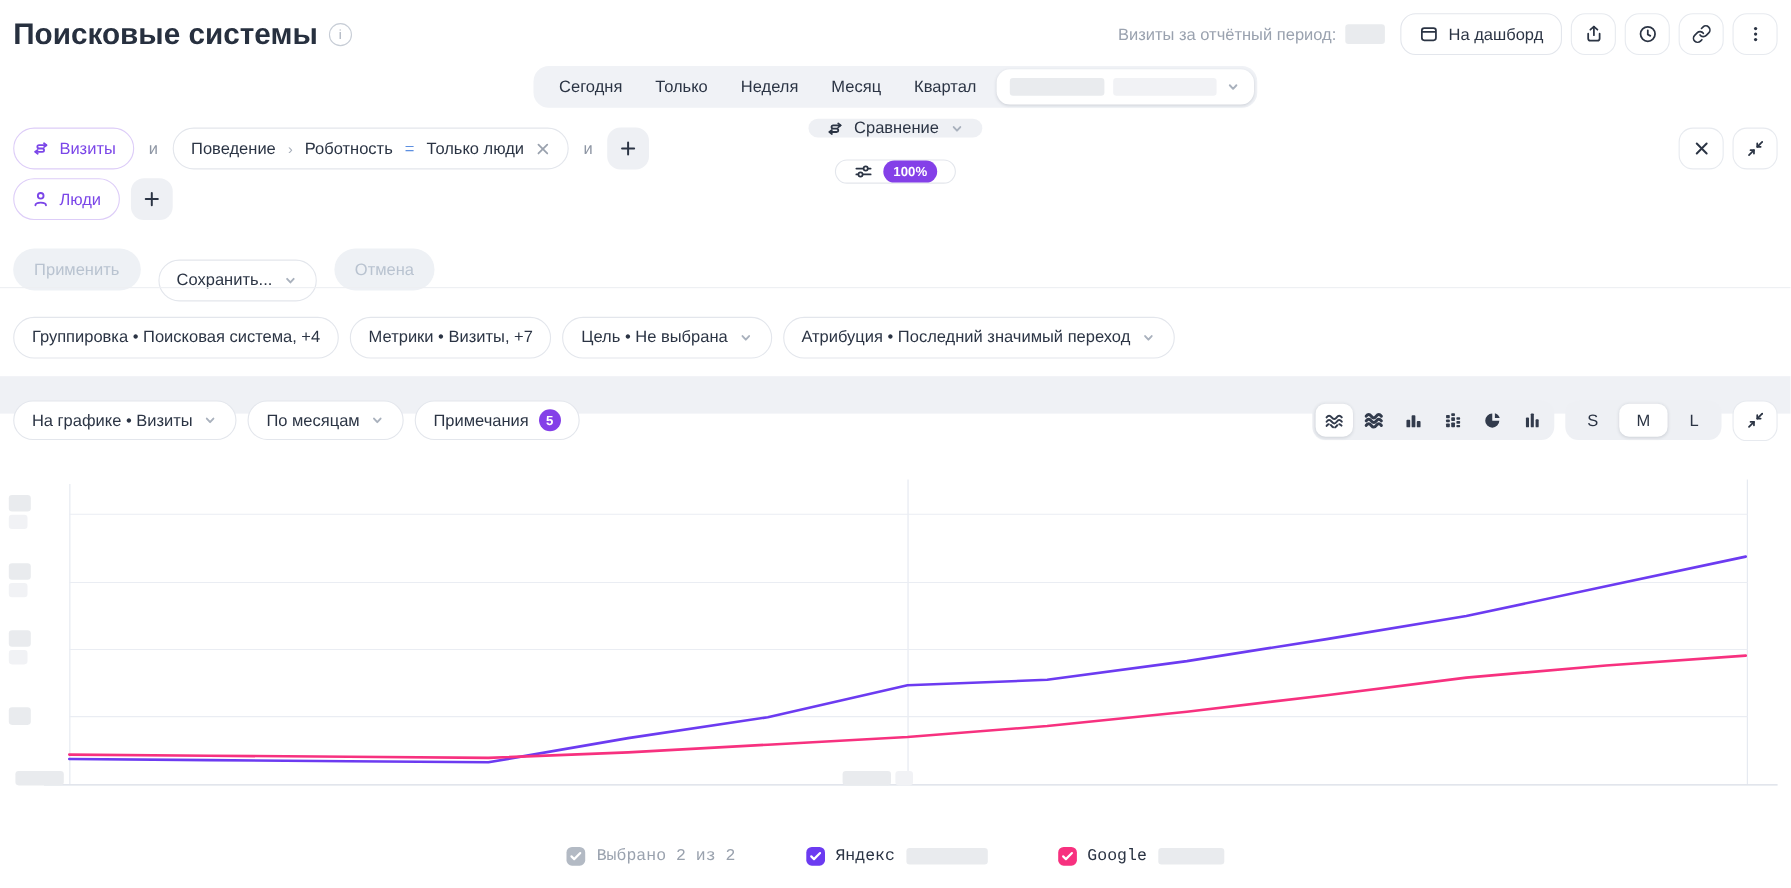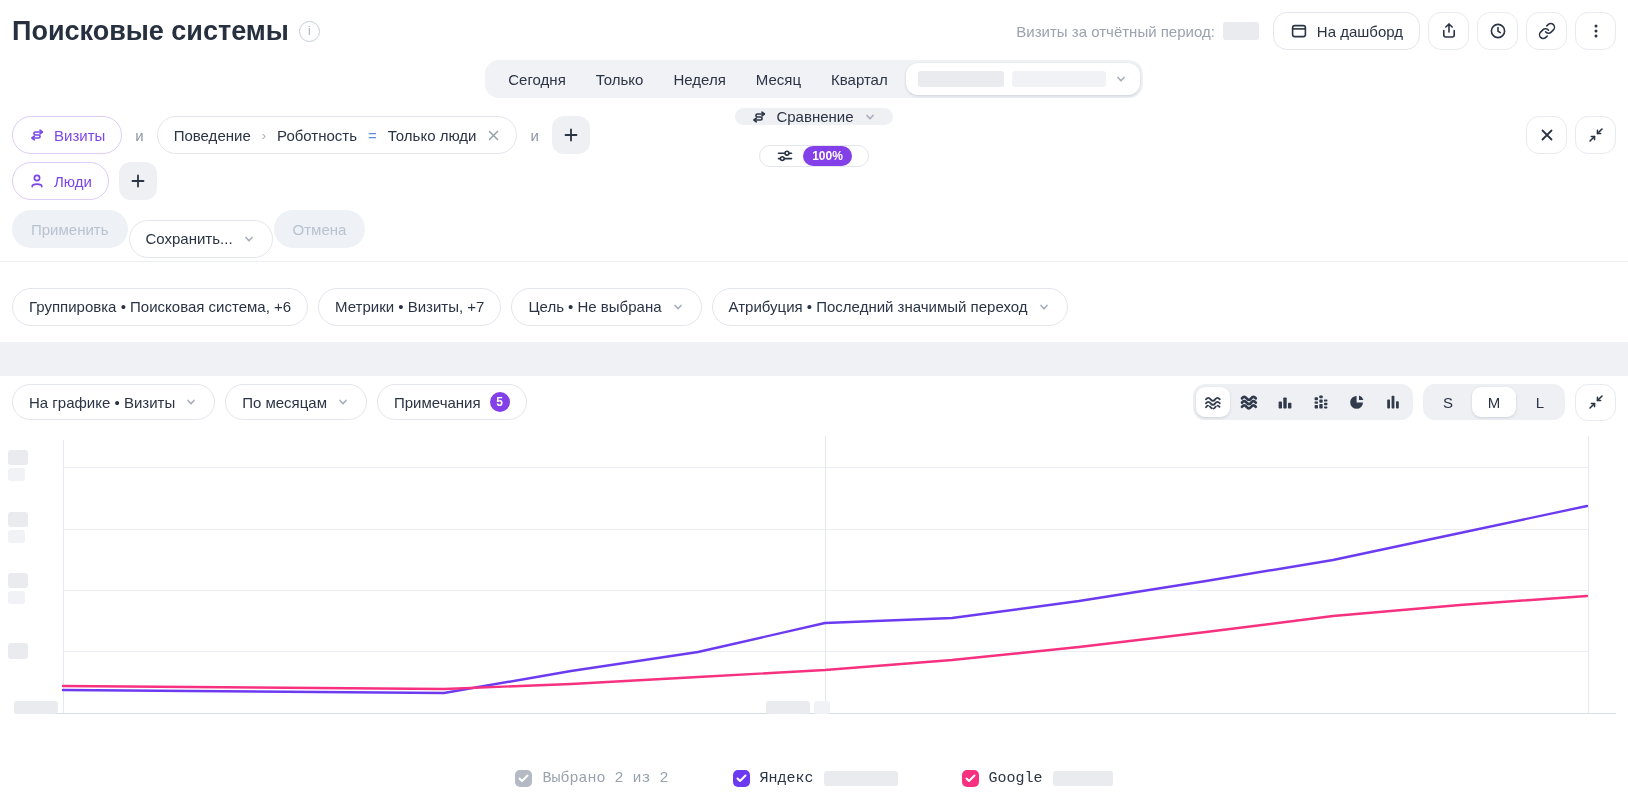--- a/index.html
+++ b/index.html
@@ -37,29 +37,29 @@
   .chip-purple{display:inline-flex;align-items:center;gap:9px;height:38px;border-radius:19px;
         border:1px solid #ddcdf8;background:#fff;color:#7b46e8;font-size:15px;padding:0 16px;cursor:pointer;white-space:nowrap;}
   .and{color:#8e96a4;font-size:15px;margin:0 13px;}
   .cond{gap:11px;border-radius:19px;}
   .op{color:#5d8fe0;}
   .sepchev{color:#a7aeba;font-size:13px;}
   .xsm{display:inline-flex;align-items:center;cursor:pointer;}
   .plusbtn{width:38px;height:38px;border-radius:12px;background:#eef0f4;border:none;
         display:inline-flex;align-items:center;justify-content:center;cursor:pointer;}
   
-  .actions-row{top:210px;height:38px;gap:1px;}
+  .actions-row{top:226px;height:38px;gap:16px;}
   .btn-disabled{background:#eef1f5;color:#b9c3d0;border:none;height:38px;border-radius:19px;
         padding:0 19px;font-size:15px;font-family:inherit;cursor:default;}
   .divider{position:absolute;left:0;right:0;top:261px;height:1px;background:#edeff2;}
   
   .settings-row{top:278px;height:38px;gap:10px;}
   .band{position:absolute;left:0;right:0;top:342px;height:34px;background:#eff1f5;}
   
-  .chartctl-row{top:384px;height:36px;gap:10px;}
+  .chartctl-row{top:364px;height:36px;gap:10px;}
   .pill.h36{height:36px;border-radius:18px;}
   .notes-badge{width:20px;height:20px;border-radius:50%;background:#8440e8;color:#fff;font-size:12px;
         font-weight:700;display:inline-flex;align-items:center;justify-content:center;}
   .icon-group{display:flex;align-items:center;background:#eef0f4;border-radius:12px;padding:3px;gap:2px;}
   .icon-cell{width:34px;height:30px;display:inline-flex;align-items:center;justify-content:center;border-radius:9px;cursor:pointer;}
   .icon-cell.sel{background:#fff;box-shadow:0 1px 3px rgba(40,50,70,.16);}
   .size-cell{width:44px;height:30px;display:inline-flex;align-items:center;justify-content:center;
         border-radius:9px;font-size:15px;color:#2b3444;cursor:pointer;}
   .size-cell.sel{background:#fff;box-shadow:0 1px 3px rgba(40,50,70,.16);}
   
@@ -260,21 +260,21 @@
           </svg>
       </span>
     </button>
     <button class="btn-disabled">Отмена</button>
   </div>
 
   <div class="divider"></div>
 
   <div class="row settings-row">
     <button class="pill r19">
-      <span>Группировка • Поисковая система, +6</span>
+      <span>Группировка • Поисковая система, +4</span>
     </button>
     <button class="pill r19">
       <span>Метрики • Визиты, +7</span>
     </button>
     <button class="pill r19">
       <span>Цель • Не выбрана</span>
       <span style="display:inline-flex;">
         <svg width="14" height="14" viewBox="0 0 14 14" fill="none" stroke="#a9b1bd" stroke-width="1.7" stroke-linecap="round" stroke-linejoin="round">
             <path d="M4 5.5 L7 8.8 L10 5.5"></path>
           </svg>

